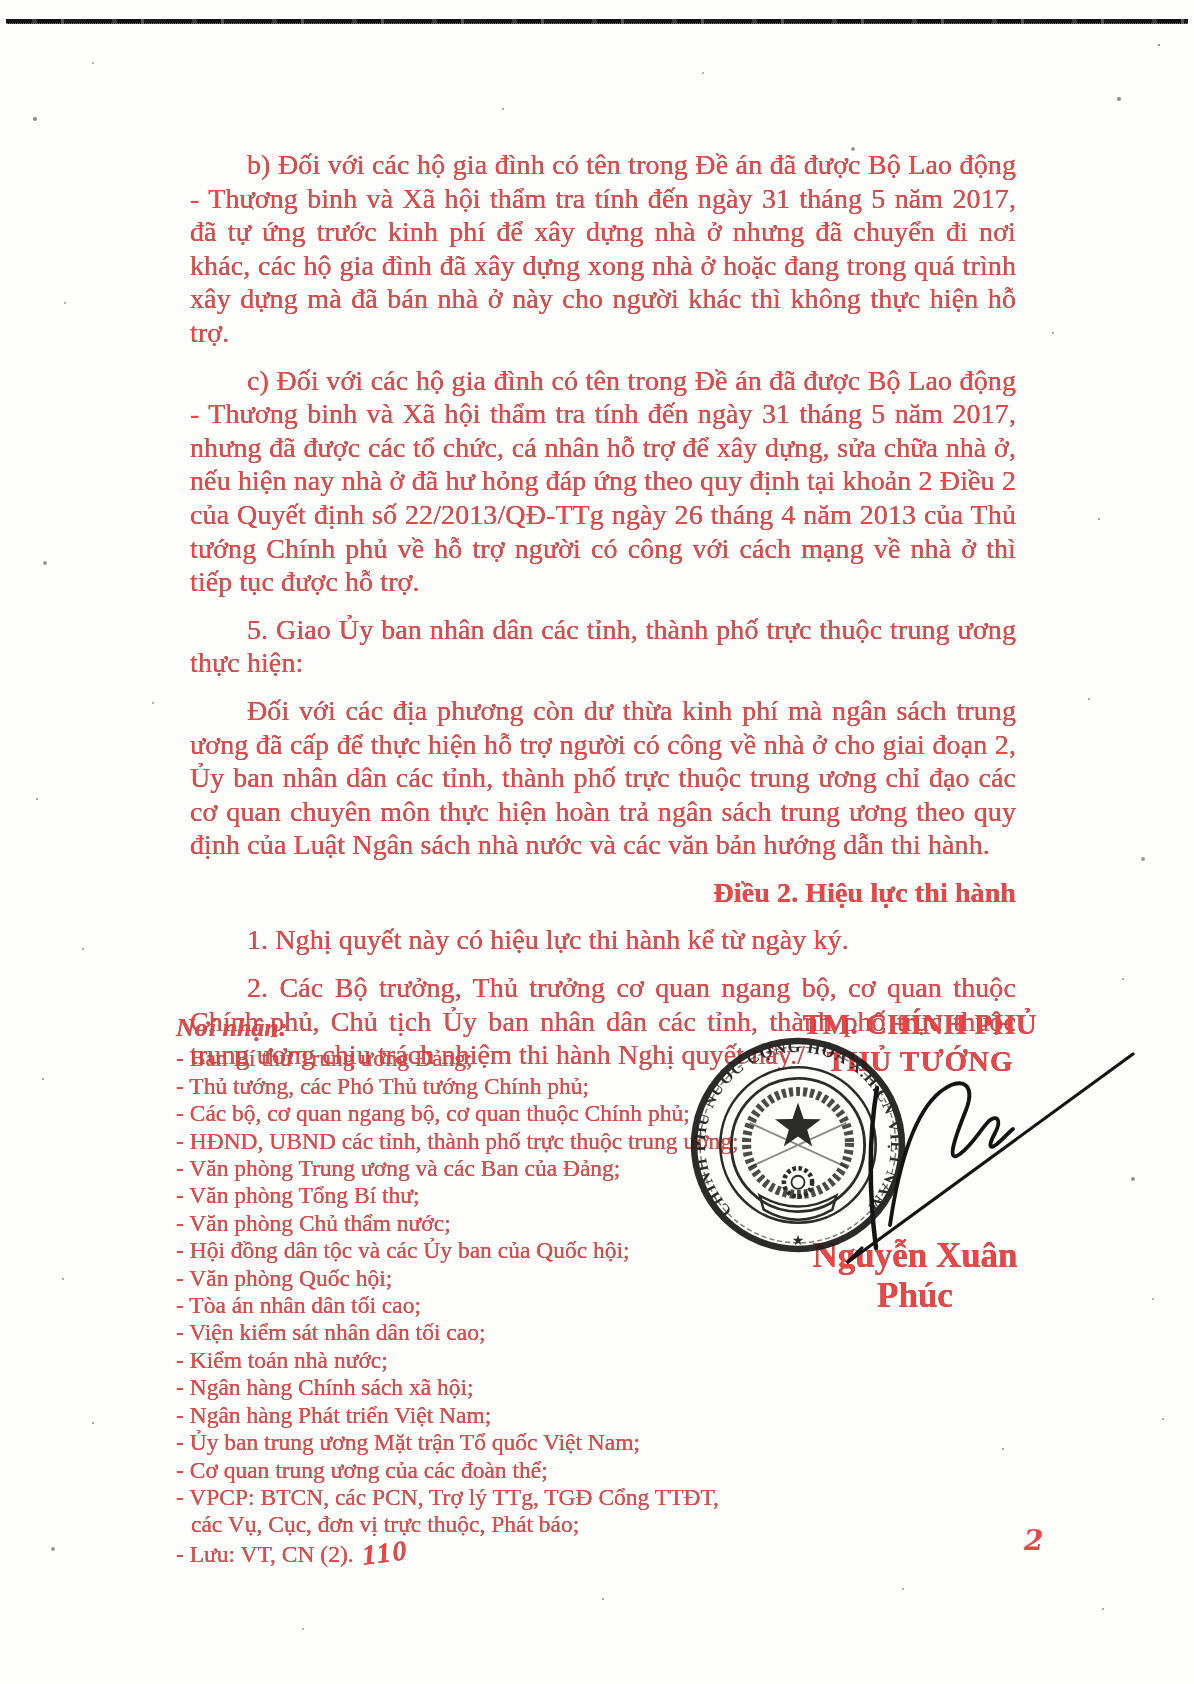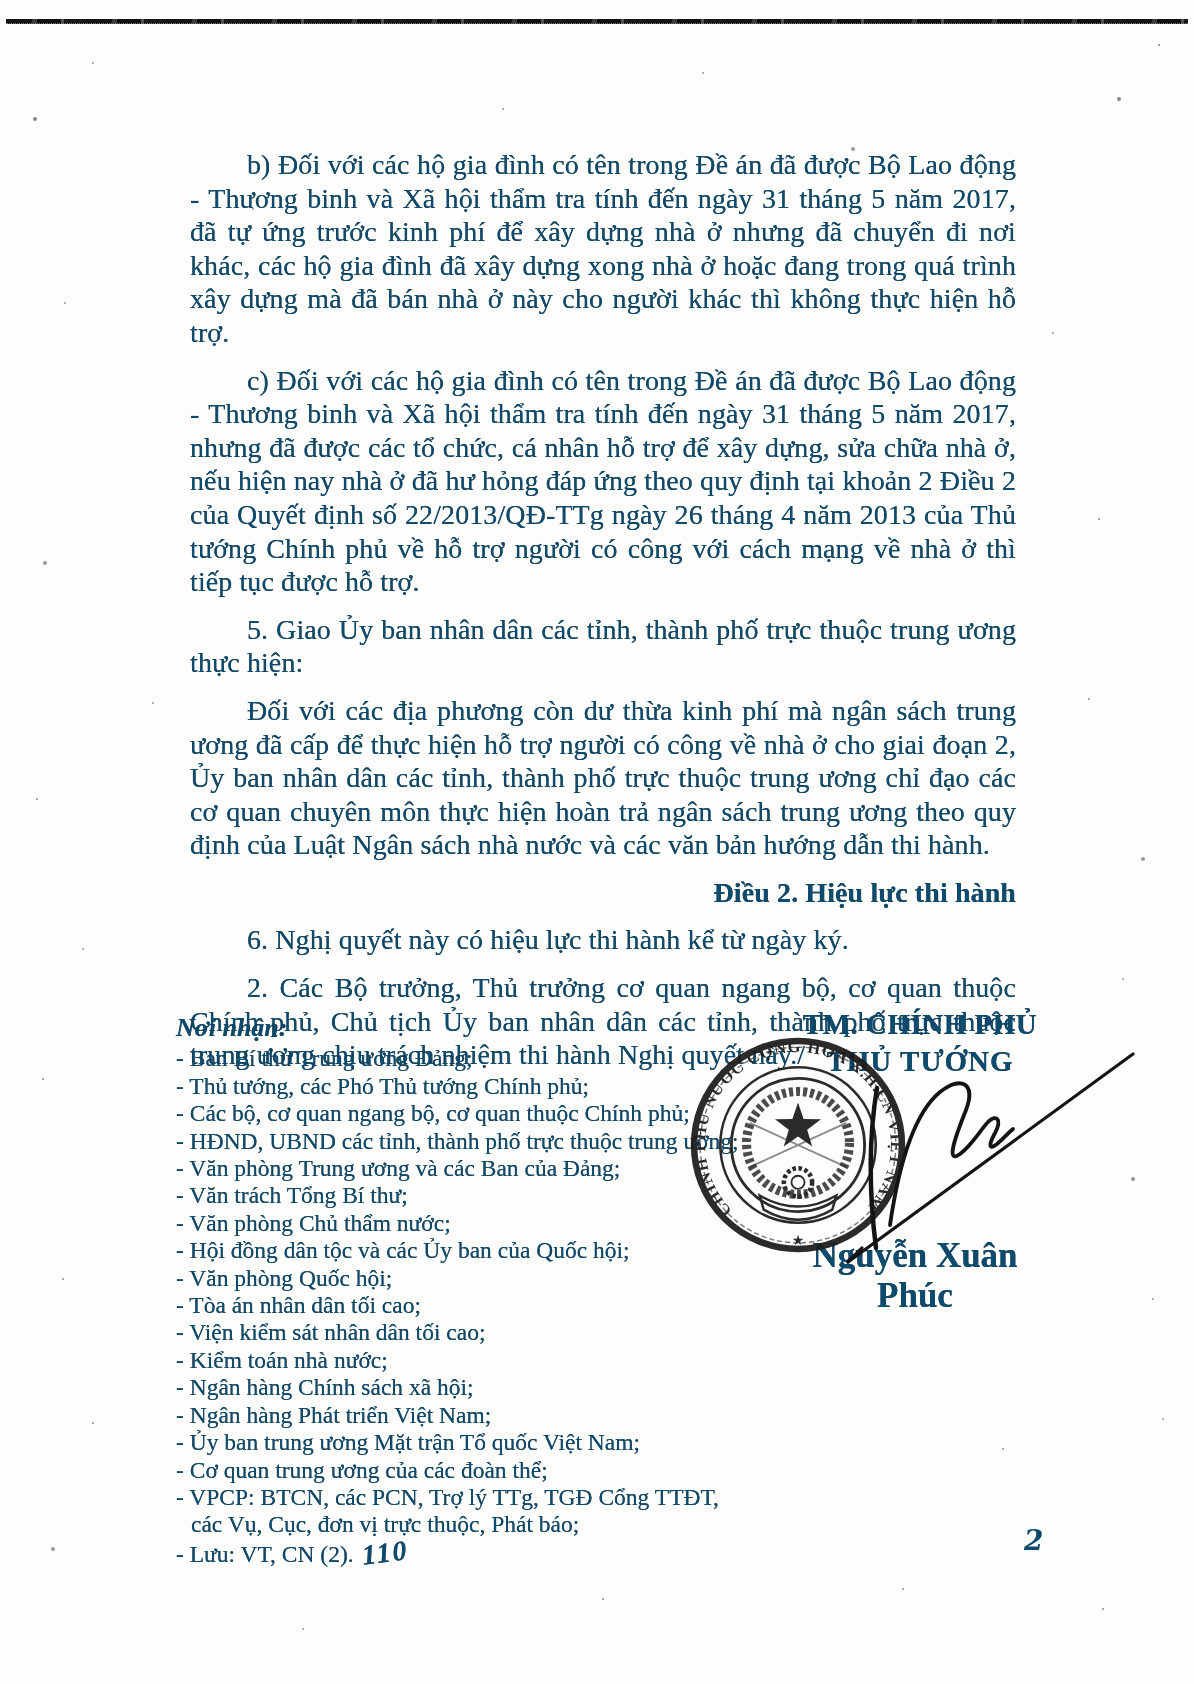--- a/index.html
+++ b/index.html
@@ -1,18 +1,18 @@
 <!DOCTYPE html>
 <html><head>
 <meta charset="utf-8">
 <style>
   html,body{margin:0;padding:0;background:#9a9a9a;}
   .page{
     position:relative;width:1194px;height:1684px;background:#fdfdfc;
-    font-family:"Liberation Serif","DejaVu Serif",serif;color:#0c4a6e;
+    font-family:"Liberation Serif","DejaVu Serif",serif;color:#ef4444;
     overflow:hidden;margin:0 auto;
   }
   
   .scan-line{
     position:absolute;left:6px;top:19px;width:1182px;height:4px;
     background:repeating-linear-gradient(90deg,#141414 0 26px,#3a3a3a 26px 31px,#101010 31px 55px,#555 55px 58px,#1a1a1a 58px 80px);
     border-bottom:1px dotted #777;
   }
   .speckles{
     position:absolute;left:0;top:0;width:2px;height:2px;border-radius:50%;background:transparent;
@@ -70,32 +70,32 @@
 
   <div class="scan-line"></div>
   <div class="speckles"></div>
 
   <div class="body-text">
     <p>b) Đối với các hộ gia đình có tên trong Đề án đã được Bộ Lao động - Thương binh và Xã hội thẩm tra tính đến ngày 31 tháng 5 năm 2017, đã tự ứng trước kinh phí để xây dựng nhà ở nhưng đã chuyển đi nơi khác, các hộ gia đình đã xây dựng xong nhà ở hoặc đang trong quá trình xây dựng mà đã bán nhà ở này cho người khác thì không thực hiện hỗ trợ.</p>
     <p>c) Đối với các hộ gia đình có tên trong Đề án đã được Bộ Lao động - Thương binh và Xã hội thẩm tra tính đến ngày 31 tháng 5 năm 2017, nhưng đã được các tổ chức, cá nhân hỗ trợ để xây dựng, sửa chữa nhà ở, nếu hiện nay nhà ở đã hư hỏng đáp ứng theo quy định tại khoản 2 Điều 2 của Quyết định số 22/2013/QĐ-TTg ngày 26 tháng 4 năm 2013 của Thủ tướng Chính phủ về hỗ trợ người có công với cách mạng về nhà ở thì tiếp tục được hỗ trợ.</p>
     <p>5. Giao Ủy ban nhân dân các tỉnh, thành phố trực thuộc trung ương thực hiện:</p>
     <p>Đối với các địa phương còn dư thừa kinh phí mà ngân sách trung ương đã cấp để thực hiện hỗ trợ người có công về nhà ở cho giai đoạn 2, Ủy ban nhân dân các tỉnh, thành phố trực thuộc trung ương chỉ đạo các cơ quan chuyên môn thực hiện hoàn trả ngân sách trung ương theo quy định của Luật Ngân sách nhà nước và các văn bản hướng dẫn thi hành.</p>
     <p class="heading">Điều 2. Hiệu lực thi hành</p>
-    <p>6. Nghị quyết này có hiệu lực thi hành kể từ ngày ký.</p>
+    <p>1. Nghị quyết này có hiệu lực thi hành kể từ ngày ký.</p>
     <p>2. Các Bộ trưởng, Thủ trưởng cơ quan ngang bộ, cơ quan thuộc Chính phủ, Chủ tịch Ủy ban nhân dân các tỉnh, thành phố trực thuộc trung ương chịu trách nhiệm thi hành Nghị quyết này./</p>
   </div>
 
   <div class="noinhan">
     <div class="label">Nơi nhận:</div>
     <div class="rline">- Ban Bí thư Trung ương Đảng;</div>
     <div class="rline">- Thủ tướng, các Phó Thủ tướng Chính phủ;</div>
     <div class="rline">- Các bộ, cơ quan ngang bộ, cơ quan thuộc Chính phủ;</div>
     <div class="rline">- HĐND, UBND các tỉnh, thành phố trực thuộc trung ương;</div>
     <div class="rline">- Văn phòng Trung ương và các Ban của Đảng;</div>
-    <div class="rline">- Văn trách Tổng Bí thư;</div>
+    <div class="rline">- Văn phòng Tổng Bí thư;</div>
     <div class="rline">- Văn phòng Chủ thẩm nước;</div>
     <div class="rline">- Hội đồng dân tộc và các Ủy ban của Quốc hội;</div>
     <div class="rline">- Văn phòng Quốc hội;</div>
     <div class="rline">- Tòa án nhân dân tối cao;</div>
     <div class="rline">- Viện kiểm sát nhân dân tối cao;</div>
     <div class="rline">- Kiểm toán nhà nước;</div>
     <div class="rline">- Ngân hàng Chính sách xã hội;</div>
     <div class="rline">- Ngân hàng Phát triển Việt Nam;</div>
     <div class="rline">- Ủy ban trung ương Mặt trận Tổ quốc Việt Nam;</div>
     <div class="rline">- Cơ quan trung ương của các đoàn thể;</div>

